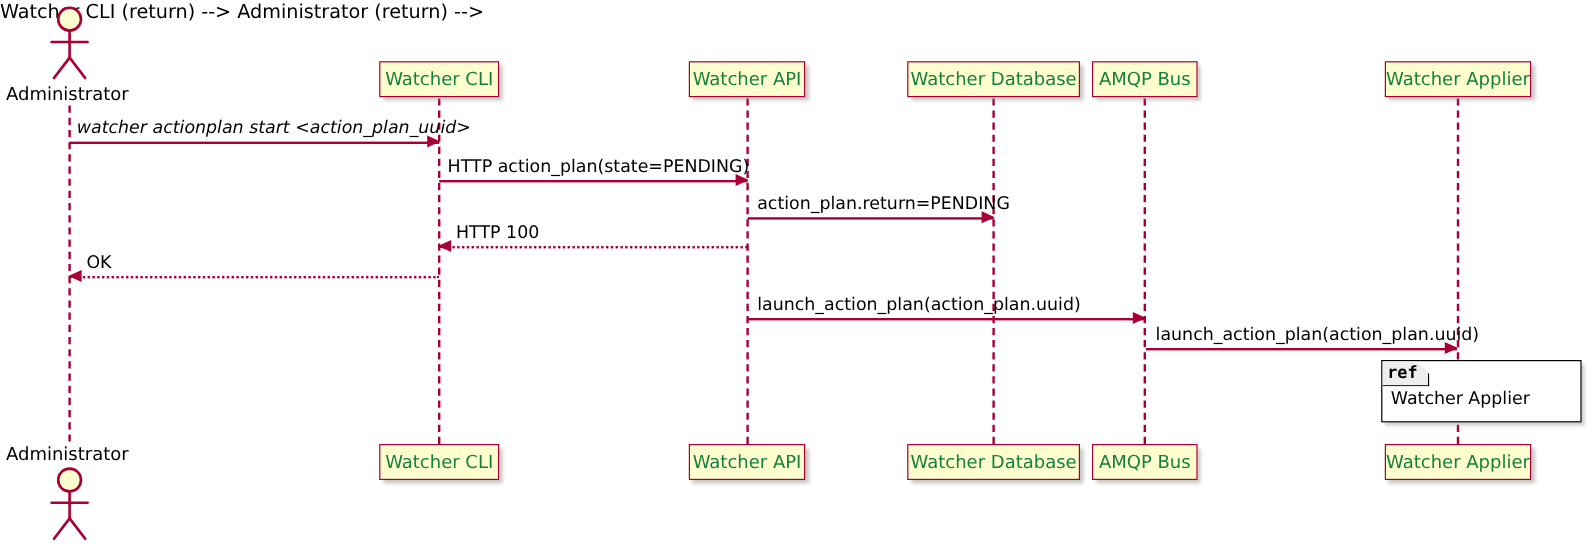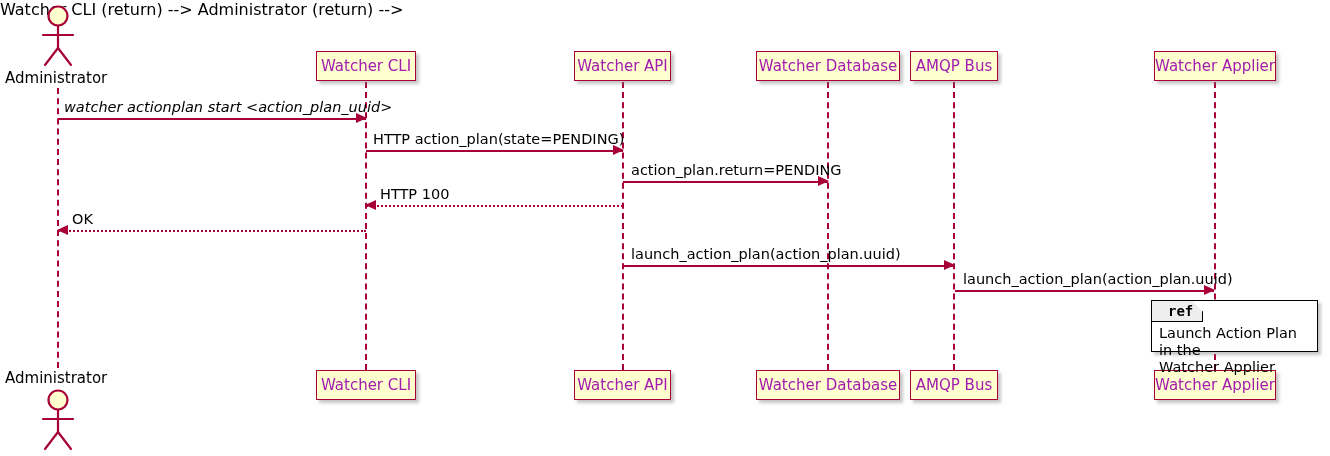--- a/index.html
+++ b/index.html
@@ -16,21 +16,21 @@
     position:absolute;width:0;border-left:2px dashed #A80036;
     z-index:1;
   }
 
   
   .pbox{
     position:absolute;z-index:5;
     background:#FEFECE;
     border:1.5px solid #A80036;
     box-shadow:3px 3px 3px rgba(128,128,128,0.45);
-    color:#a21caf;
+    color:#15803d;
     font-size:15px;
     line-height:1;
     display:flex;align-items:center;justify-content:center;
     box-sizing:border-box;
     white-space:nowrap;
   }
 
   
   .actor{position:absolute;z-index:5;}
   .actor svg{display:block;overflow:visible;}
@@ -66,21 +66,21 @@
     box-shadow:3px 3px 3px rgba(128,128,128,0.45);
     box-sizing:border-box;
   }
   .ref-tab{
     position:absolute;left:0;top:0;
     height:21px;
     background:#EEEEEE;
     border-right:1.5px solid #000000;
     border-bottom:1.5px solid #000000;
     display:flex;align-items:center;
-    padding:0 9px 0 16px;
+    padding:0 9px 0 4px;
     box-sizing:border-box;
     font-family:"DejaVu Sans Mono","Liberation Mono",monospace;
     font-weight:bold;font-size:14px;color:#000;
     line-height:1;
     clip-path:polygon(0 0, calc(100% - 11px) 0, 100% 52%, 100% 100%, 0 100%);
   }
   .ref-body{
     position:absolute;left:0;top:21px;right:0;
     padding:3px 6px 0 7px;
     font-size:14.5px;color:#000;line-height:1.17;
@@ -190,18 +190,17 @@
   <div class="msg right" style="left:955px;top:290px;width:259px;">
     <div class="line"></div>
     <div class="head"></div>
     <div class="label" style="left:8px;">launch_action_plan(action_plan.uuid)</div>
   </div>
 
   
   <div class="reffrag" style="left:1151px;top:300px;width:167px;height:52px;">
     <div class="ref-tab">ref</div>
     <div class="ref-body">
-      <div>Launch Action Plan in the</div>
       <div>Watcher Applier</div>
     </div>
   </div>
 
 </div>
 
 </body></html>

